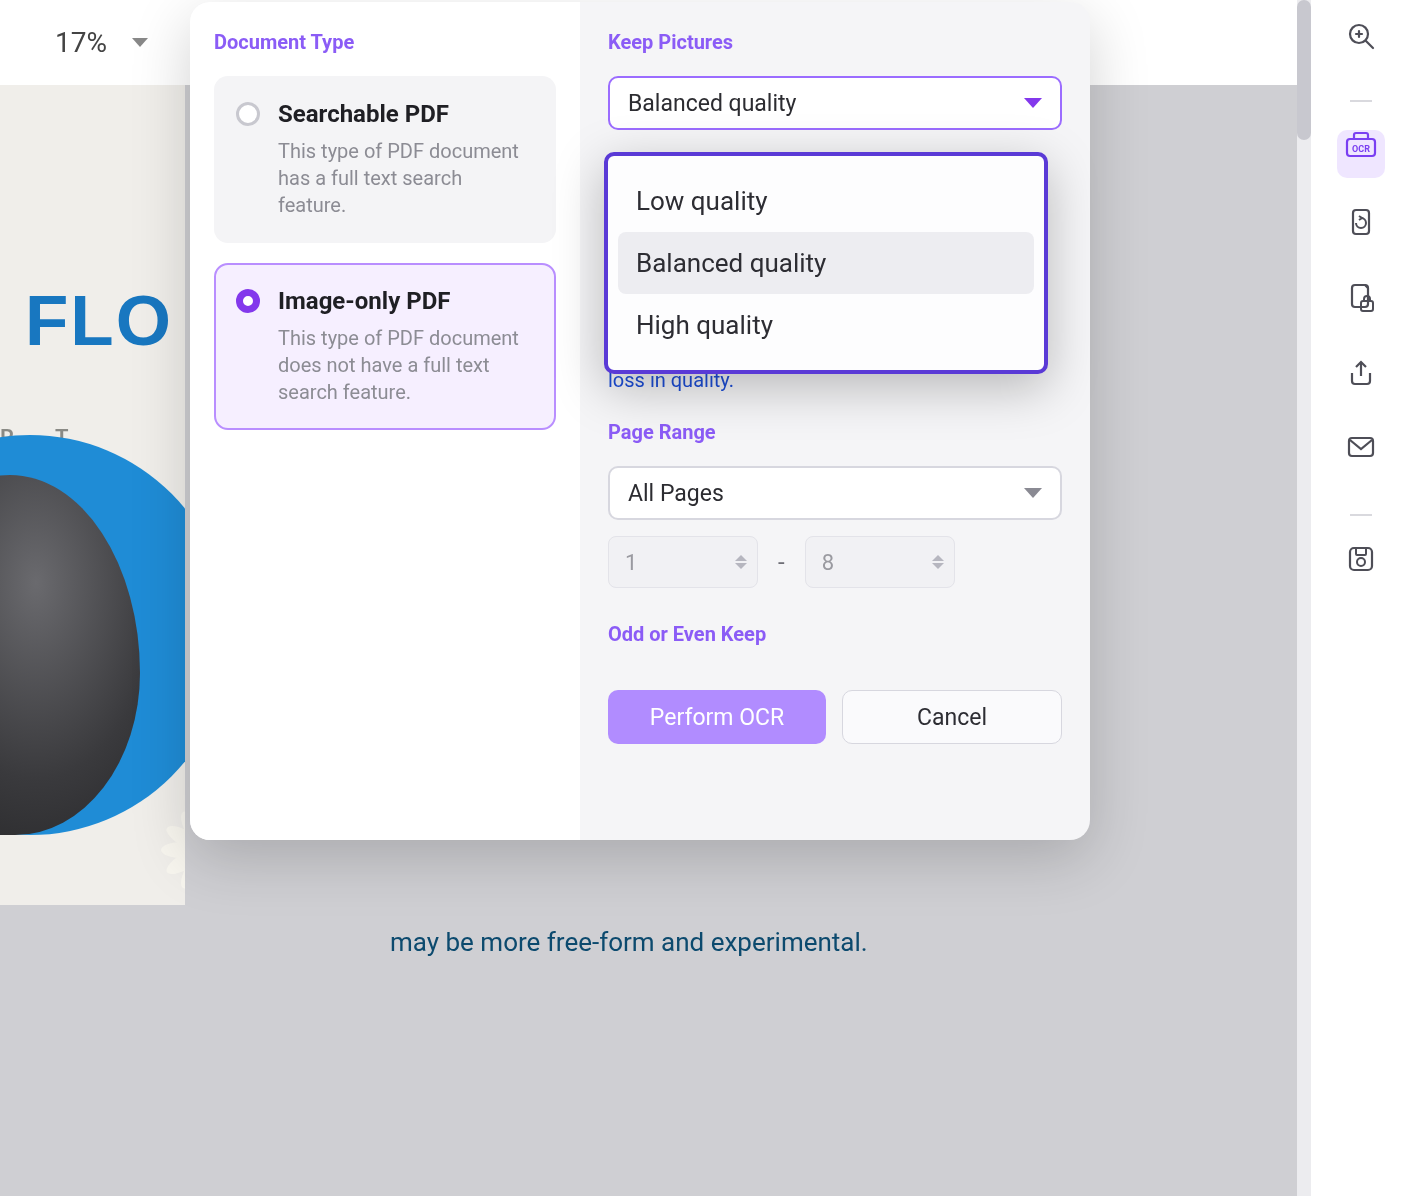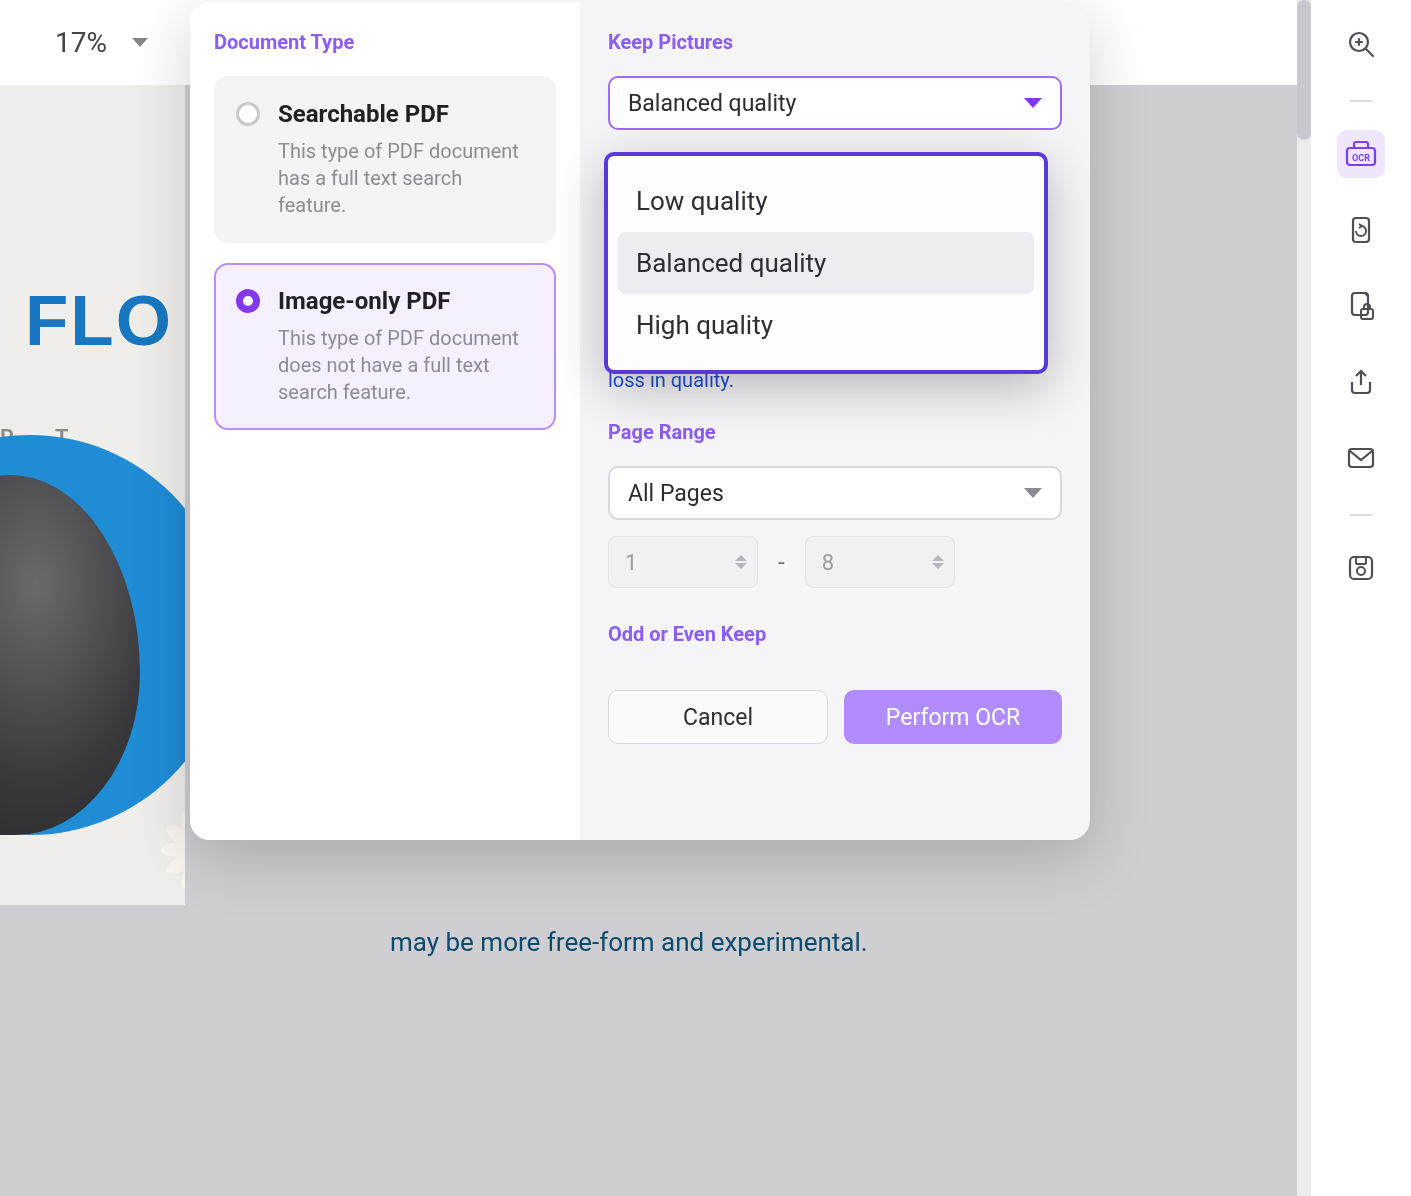--- a/index.html
+++ b/index.html
@@ -109,21 +109,21 @@
     align-items:center;
     padding-top:20px;
     gap:28px;
   }
   .right-sidebar .divider{
     width:22px; height:2px; background:#d9d9de;
     margin:4px 0 0 0;
   }
   .sbicon{
     width:48px;height:48px;
-    display:flex;align-items:center;justify-content:center;
+    display:flex;justify-content:center;
     border-radius:10px;
     color:#4e4e57;
   }
   .sbicon.active{
     background:#efe6ff;
     color:#7a3ff2;
   }
   .sbicon svg{stroke:currentColor;}
 
   
@@ -418,17 +418,17 @@
         <div class="arrows">
             <span class="up"></span>
             <span class="down"></span>
           </div>
       </div>
     </div>
 
     <div class="section-title" style="margin-top:34px">Odd or Even Keep</div>
 
     <div class="btn-row">
+      <div class="btn btn-primary">Perform OCR</div>
       <div class="btn btn-secondary">Cancel</div>
-      <div class="btn btn-primary">Perform OCR</div>
     </div>
   </div>
 </div>
 
 </body></html>

